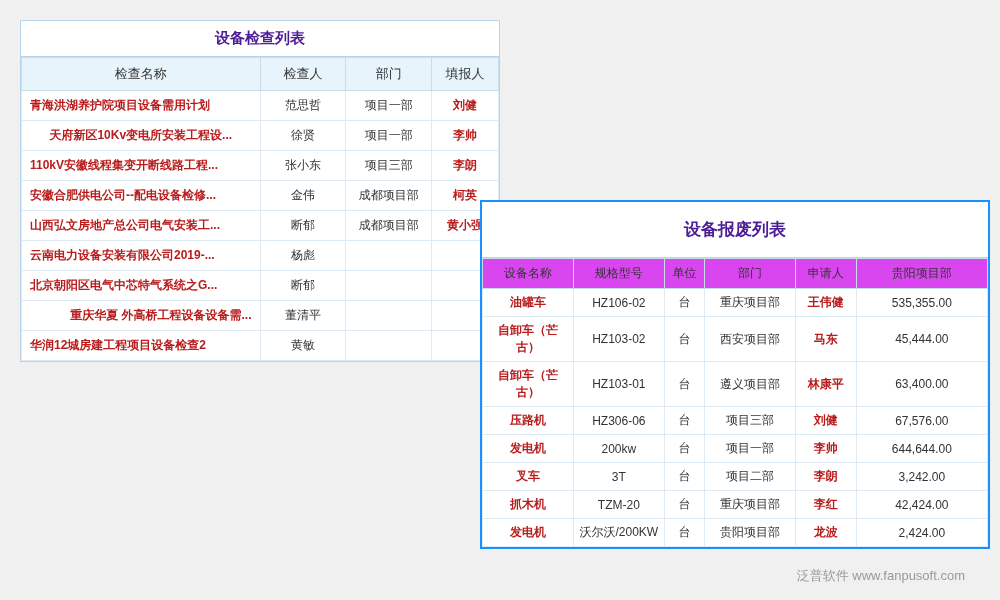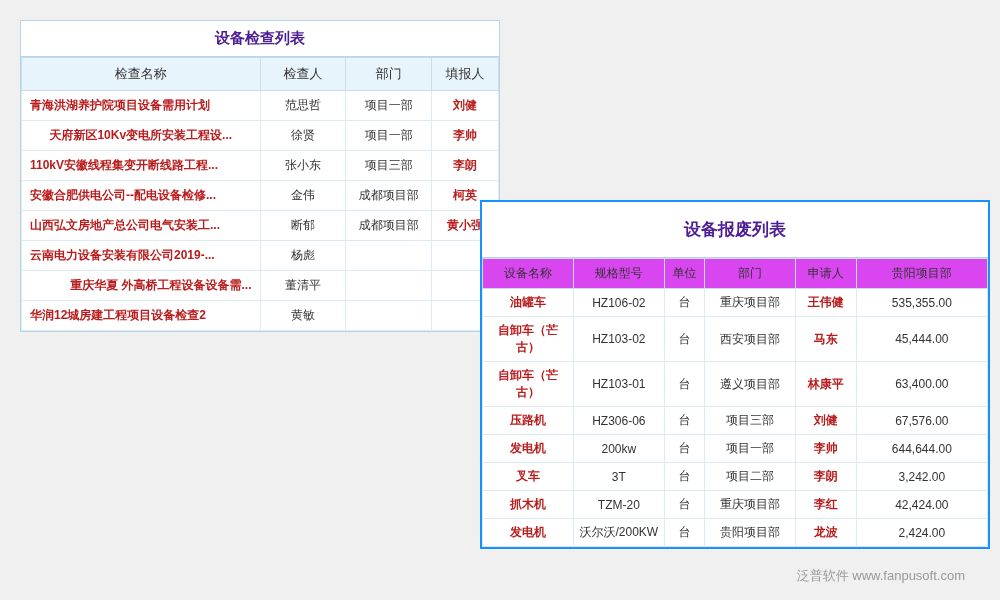--- a/index.html
+++ b/index.html
@@ -143,20 +143,26 @@
             <td>成都项目部</td>
             <td><span class="link-text">黄小强</span></td>
           </tr>
           <tr>
             <td style="text-align: left;"><span class="link-text">云南电力设备安装有限公司2019-...</span></td>
             <td>杨彪</td>
             <td></td>
             <td></td>
           </tr>
           <tr>
+            <td style="text-align: left;"><span class="link-text">北京朝阳区电气中芯特气系统之G...</span></td>
+            <td>断郁</td>
+            <td></td>
+            <td></td>
+          </tr>
+          <tr>
             <td style="text-align: right;"><span class="link-text">重庆华夏 外高桥工程设备设备需...</span></td>
             <td>董清平</td>
             <td></td>
             <td></td>
           </tr>
           <tr>
             <td style="text-align: left;"><span class="link-text">华润12城房建工程项目设备检查2</span></td>
             <td>黄敏</td>
             <td></td>
             <td></td>

